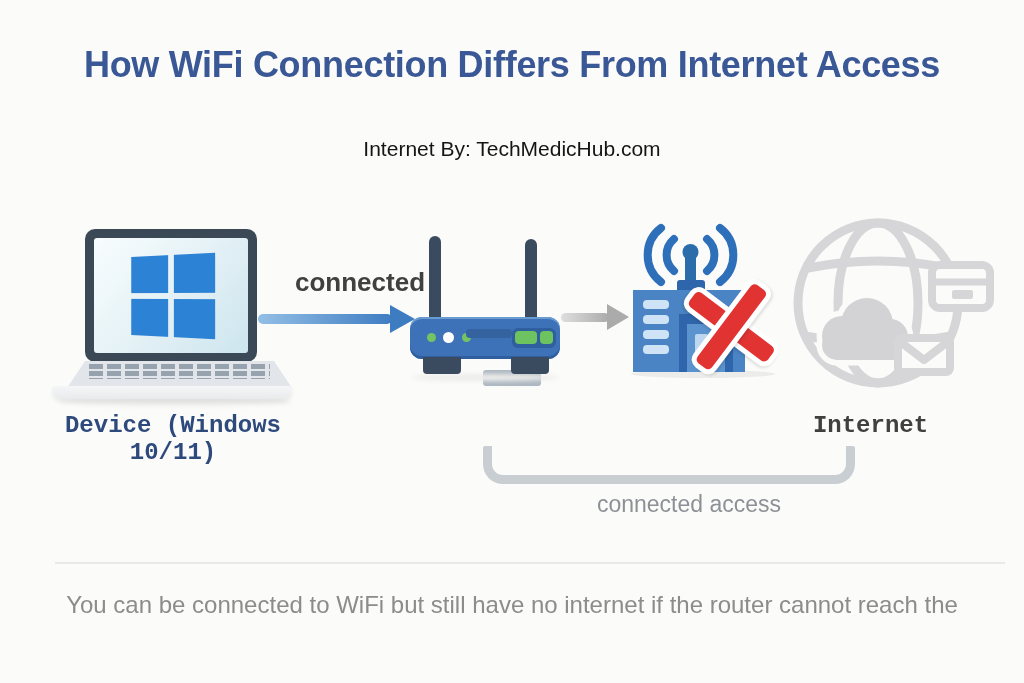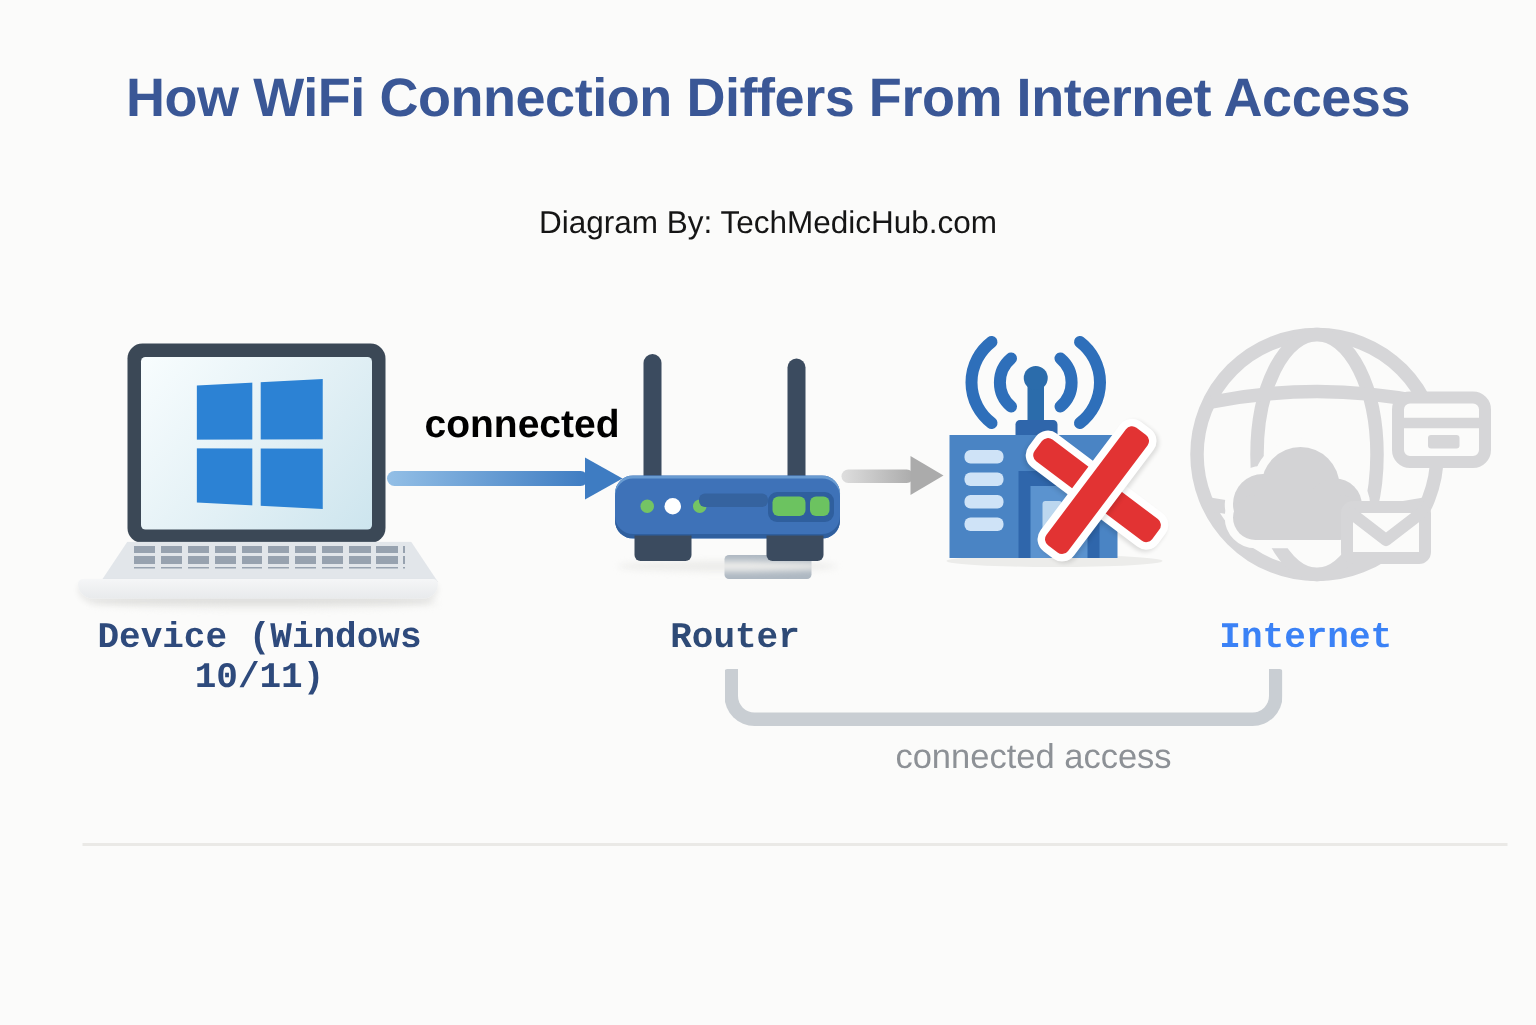--- a/index.html
+++ b/index.html
@@ -11,23 +11,23 @@
   .title { position:absolute; top:44px; left:0; right:0; text-align:center;
            font-size:36px; font-weight:700; letter-spacing:-0.3px; color:#3a5796; }
   .byline { position:absolute; top:137px; left:0; right:0; text-align:center;
             font-size:21px; font-weight:500; color:#151515; }
 
   
   .node-label { position:absolute; text-align:center; font-size:24px; font-weight:700; color:#2e4a76;font-family:Liberation Mono, monospace; }
   .label-device   { left:28px;  top:412px; width:290px; color:#2e4a7c; }
   .label-router   { left:420px; top:412px; width:140px; }
   .label-isp      { left:618px; top:412px; width:140px; }
-  .label-internet { left:788px; top:412px; width:165px; color:#3b82f6;text-align:center; }
+  .label-internet { left:788px; top:412px; width:165px; color:#404040;text-align:center; }
   .edge-label { position:absolute; text-align:center; font-weight:700; }
-  .label-connected { left:278px; top:267px; width:140px; font-size:26px; color:#000000; }
+  .label-connected { left:290px; top:267px; width:140px; font-size:26px; color:#404040; }
   .label-access { left:558px; top:491px; width:262px; font-size:23px; font-weight:500; color:#8d9196; }
 
   
   .laptop-screen { position:absolute; left:85px; top:229px; width:172px; height:133px;
                    background:#3b4856; border-radius:10px; padding:9px; }
   .laptop-screen-inner { width:100%; height:100%; border-radius:3px;
                    background:linear-gradient(130deg,#f8fdfe 0%,#e2f0f5 55%,#cde5ee 100%); position:relative; }
   .win-logo { position:absolute; left:50%; top:50%; width:88px; height:82px;
               transform:translate(-50%,-50%) perspective(260px) rotateY(-18deg);
               display:grid; grid-template-columns:1fr 1fr; grid-template-rows:1fr 1fr; gap:6px; }
@@ -100,21 +100,21 @@
   .divider { position:absolute; left:55px; top:562px; width:950px; height:2px; background:#eae9e6; }
   .footer-note { position:absolute; left:0; right:0; top:591px; text-align:center;
                  font-size:24px; color:#8c8c8c; }
 </style>
 </head>
 <body>
 
 <div class="canvas">
 
   <div class="title">How WiFi Connection Differs From Internet Access</div>
-  <div class="byline">Diagram By: TechMedicHub.com</div>
+  <div class="byline">Internet By: TechMedicHub.com</div>
 
   <div class="shadow shadow-laptop"></div>
   <div class="laptop-screen">
     <div class="laptop-screen-inner">
       <div class="win-logo">
         <span></span>
           <span></span>
           <span></span>
           <span></span>
       </div>
@@ -141,21 +141,20 @@
       <span class="led led3"></span>
       <span class="vent"></span>
       <span class="btn-box">
         <i class="btn1"></i>
           <i class="btn2"></i>
       </span>
     </div>
     <div class="foot foot-l"></div>
     <div class="foot foot-r"></div>
   </div>
-  <div class="node-label label-router">Router</div>
 
   <div class="arrow-line gray-line"></div>
   <div class="arrow-head gray-head"></div>
 
   <svg class="isp-svg" width="170" height="160" viewBox="0 0 170 160">
     <ellipse cx="78" cy="152" rx="72" ry="4" fill="#ececea"></ellipse>
     <g fill="none" stroke="#2e6fba" stroke-width="8" stroke-linecap="round">
       <path d="M 49 17 A 21 21 0 0 0 49 49"></path>
       <path d="M 36 6 A 34 34 0 0 0 36 60"></path>
       <path d="M 82 17 A 21 21 0 0 1 82 49"></path>
@@ -208,14 +207,15 @@
       <rect x="116" y="120" width="52" height="34" rx="4" fill="#fbfbfa" stroke="#d6d6d8" stroke-width="8"></rect>
       <path d="M 116 122 L 142 142 L 168 122" fill="none" stroke="#d6d6d8" stroke-width="8" stroke-linejoin="round"></path>
     </g>
   </svg>
   <div class="node-label label-internet">Internet</div>
 
   <div class="bracket"></div>
   <div class="edge-label label-access">connected access</div>
 
   <div class="divider"></div>
+  <div class="footer-note">You can be connected to WiFi but still have no internet if the router cannot reach the</div>
 
 </div>
 
 </body></html>

